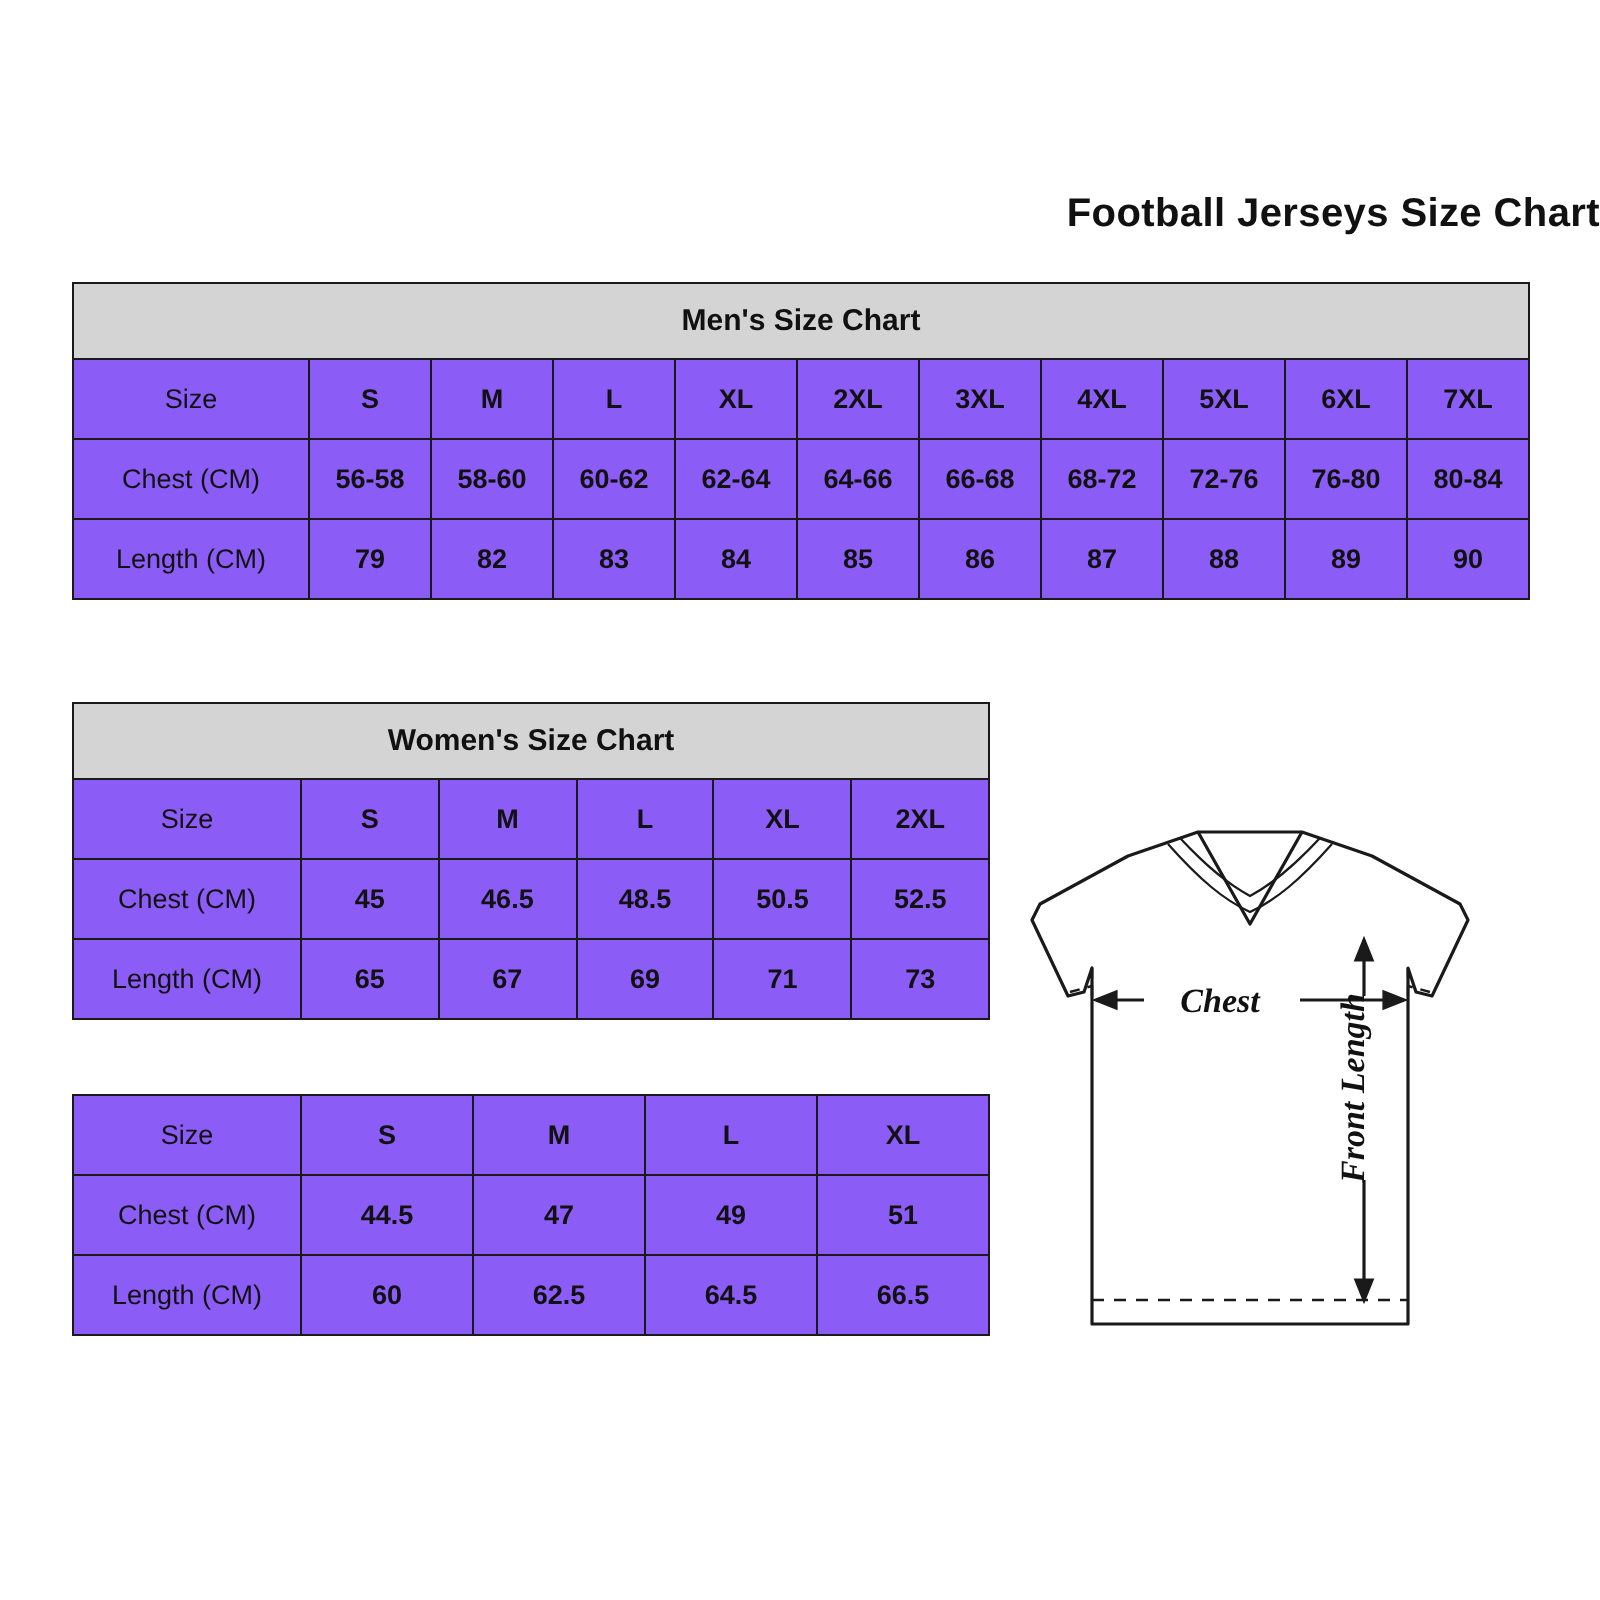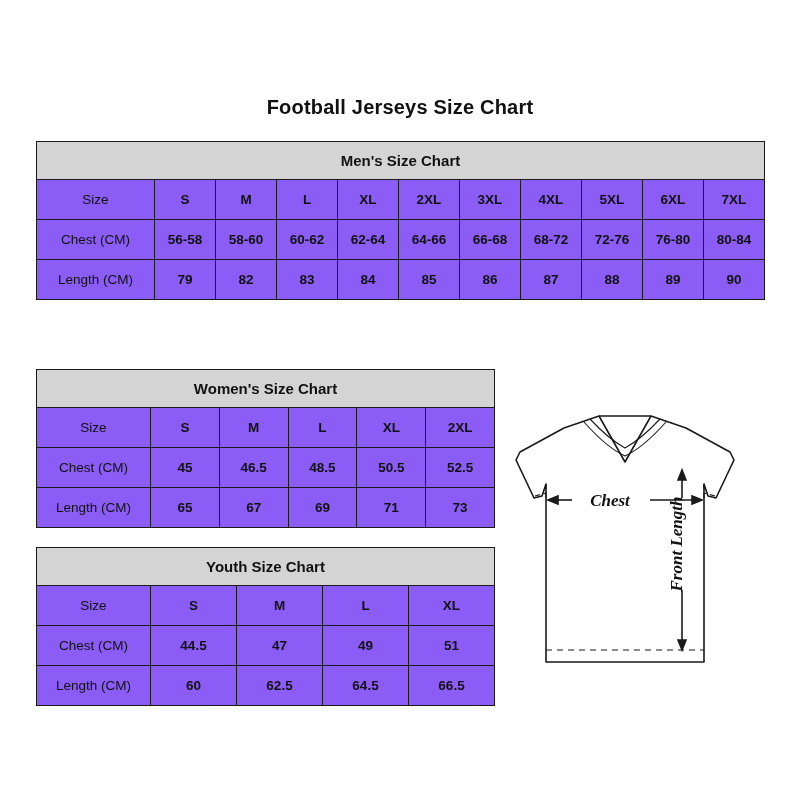--- a/index.html
+++ b/index.html
@@ -21,21 +21,21 @@
     left: 0; top: 0;
     width: 800px;
     height: 800px;
   }
 
   .title {
     position: absolute;
     left: 0;
     top: 96px;
     width: 800px;
-    text-align: center;
+    text-align: right;
     font-size: 20px;
     font-weight: bold;
     letter-spacing: 0.2px;
   }
 
   table.size-table {
     border-collapse: collapse;
     table-layout: fixed;
     background: #8b5cf6;
   }
@@ -74,21 +74,21 @@
     width: 728px;
   }
   #mens-table { width: 728px; }
   #mens-table col.lbl { width: 118px; }
   #mens-table col.val { width: 61px; }
 
   
   #womens-wrap {
     position: absolute;
     left: 36px;
-    top: 369px;
+    top: 351px;
     width: 458px;
   }
   #womens-table { width: 458px; }
   #womens-table col.lbl { width: 114px; }
   #womens-table col.val { width: 68.8px; }
 
   
   #youth-wrap {
     position: absolute;
     left: 36px;
@@ -219,21 +219,20 @@
           <td>69</td>
           <td>71</td>
           <td>73</td>
         </tr>
       </tbody>
     </table>
   </div>
 
   <div id="youth-wrap">
     <table class="size-table" id="youth-table">
-      <caption>Youth Size Chart</caption>
       <colgroup>
         <col class="lbl">
           <col class="val">
           <col class="val">
           <col class="val">
           <col class="val">
       </colgroup>
       <tbody>
         <tr>
           <td class="rowhead">Size</td>

